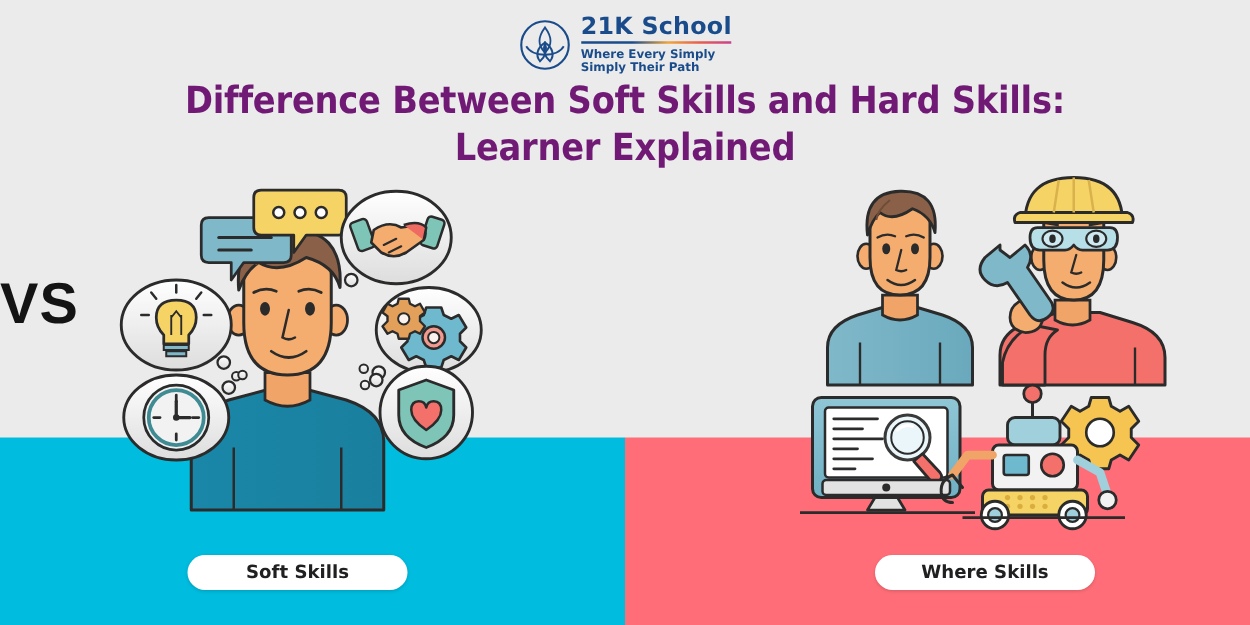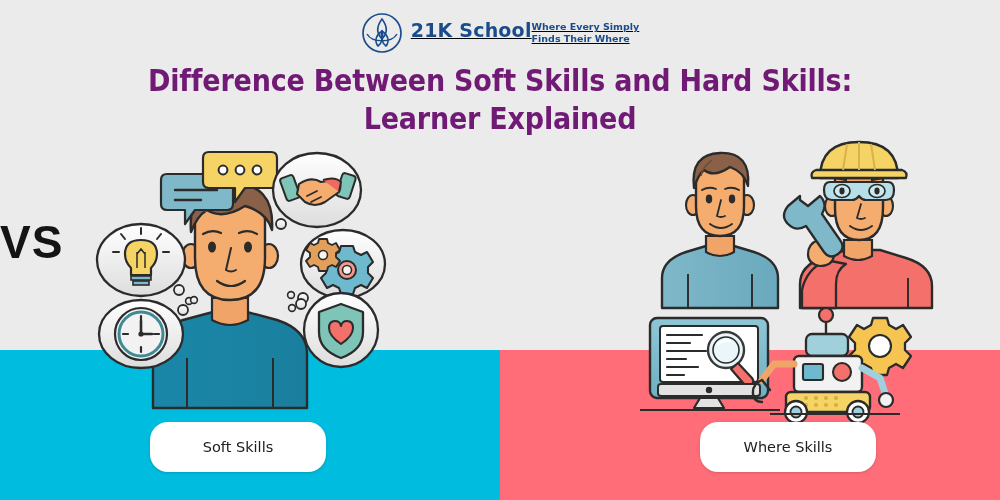--- a/index.html
+++ b/index.html
@@ -18,21 +18,21 @@
   #band-left  { left:0;   background:#00bcde; }
   #band-right { left:500px; background:#ff6e78; }
 
   
   #logo {
     position:absolute; left:0; right:0; top:12px;
     display:flex; justify-content:center; align-items:center; gap:8px;
     z-index:5;
   }
   #logo-mark { width:42px; height:42px; }
-  #logo-text { display:flex; line-height:1;text-decoration:underline; }
+  #logo-text { display:flex; flex-direction:column; line-height:1; }
   #logo-title {
     font-size:19px; font-weight:bold; color:#1a4c8b;
     letter-spacing:.2px; font-family:"DejaVu Sans", sans-serif;
   }
   #logo-rule {
     height:2.5px; margin:1.5px 0 2.5px 0;
     background:linear-gradient(to right,#1a4c8b 0%,#1a4c8b 34%,#f0a53c 58%,#e8604c 78%,#c9428e 100%);
   }
   #logo-tag {
     font-size:9.5px; font-weight:bold; color:#1a4c8b;
@@ -52,24 +52,24 @@
   #vs {
     position:absolute; left:0; right:0; top:215px;
     z-index:6;
     font-size:46px; font-weight:bold; color:#141414;
     font-family:"Liberation Sans", sans-serif; letter-spacing:1px;
   }
 
   
   .pill {
     position:absolute; bottom:28px;
-    height:50px; width:176px;
+    height:28px; width:176px;
     background:#ffffff; border-radius:18px;
     display:flex; align-items:center; justify-content:center;
-    font-size:14.5px; font-weight:normal; color:#202020;
+    font-size:14.5px; font-weight:bold; color:#202020;
     box-shadow:0 1px 3px rgba(0,0,0,.16);
     z-index:7;
     font-family:"DejaVu Sans", sans-serif;
   }
   #pill-soft { left:150px; }
   #pill-hard { left:700px; }
 
   
   #art-left  { position:absolute; left:95px;  top:148px; width:300px; height:260px; z-index:4; }
   #art-right { position:absolute; left:640px; top:148px; width:310px; height:268px; z-index:4; }
@@ -89,21 +89,21 @@
       <path d="M21 19 C27 23 29 29 25 34 C21 31 19 25 21 19 Z" fill="none" stroke="#1a4c8b" stroke-width="1.6"></path>
       <path d="M21 19 C15 23 13 29 17 34 C21 31 23 25 21 19 Z" fill="none" stroke="#1a4c8b" stroke-width="1.6"></path>
       <path d="M6 22 C11 31 31 31 36 22" fill="none" stroke="#1a4c8b" stroke-width="1.5"></path>
     </svg>
   </span>
   <span id="logo-text">
     <span id="logo-title">21K School</span>
     <span id="logo-rule"></span>
     <span id="logo-tag">
       <span>Where Every Simply</span><br>
-      <span>Finds Their Where</span>
+      <span>Simply Their Path</span>
     </span>
   </span>
 </div>
 
 <h1 id="headline">
   <span>Difference Between Soft Skills and Hard Skills:</span><br>
   <span>Learner Explained</span>
 </h1>
 
 <div id="vs">VS</div>

